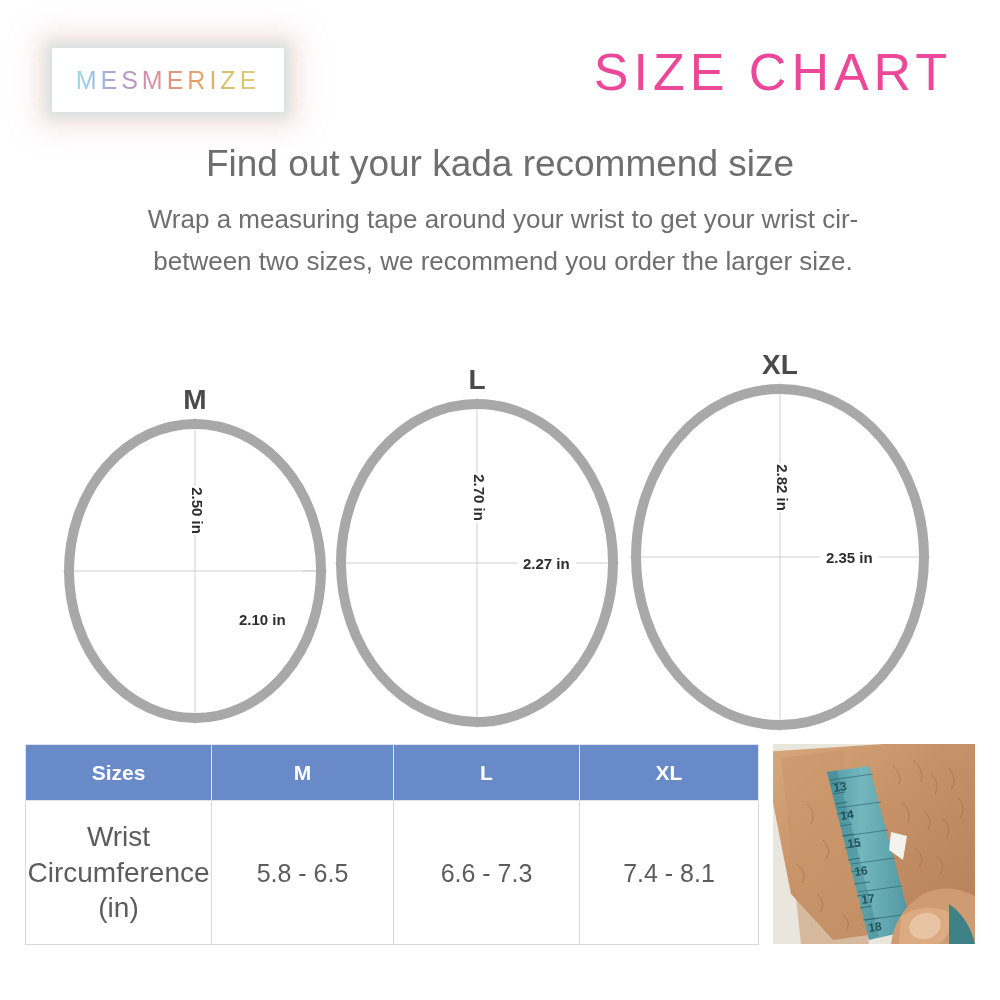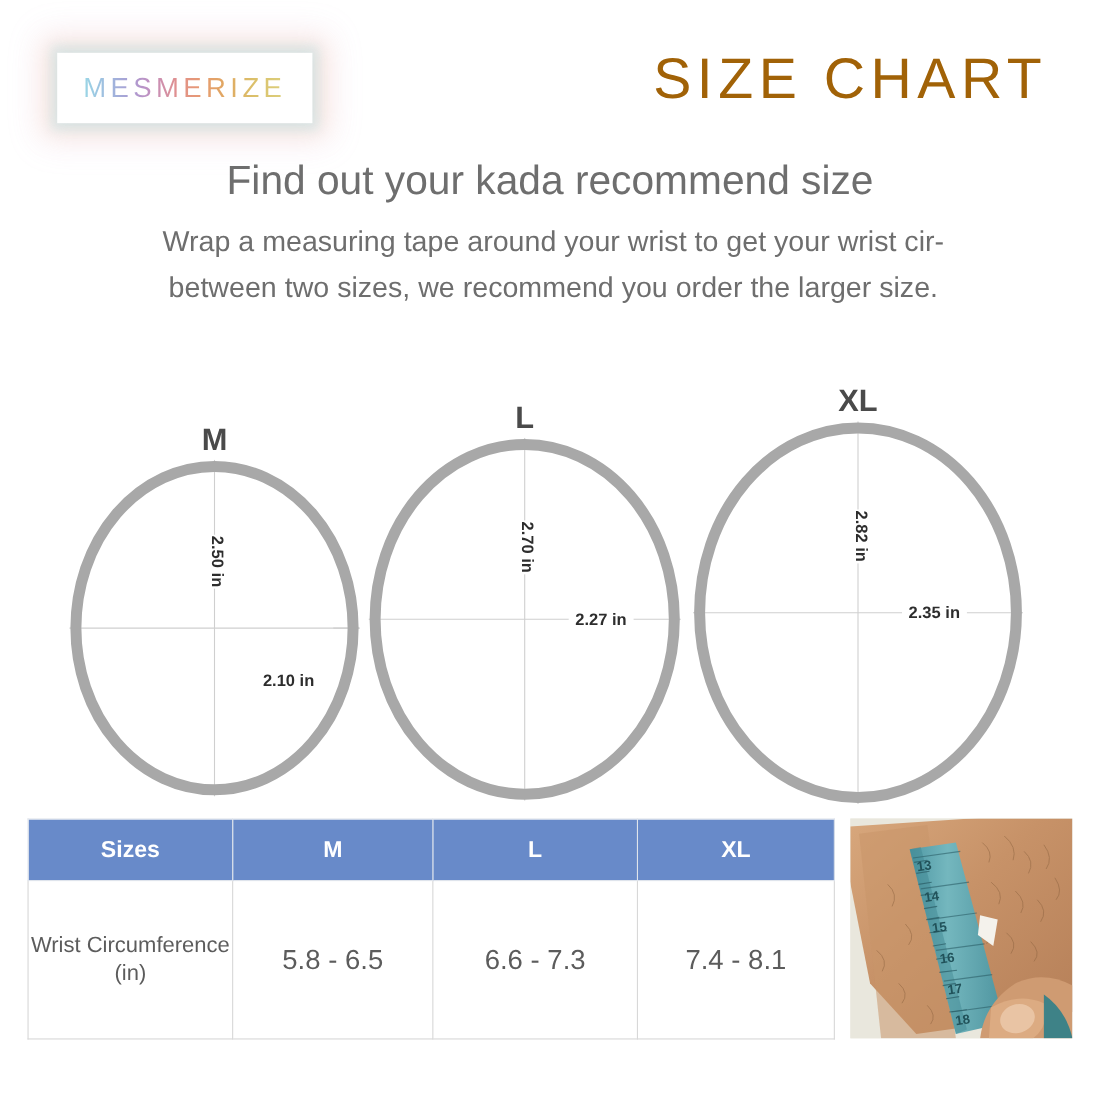--- a/index.html
+++ b/index.html
@@ -48,21 +48,21 @@
     color: transparent;
     -webkit-text-fill-color: transparent;
   }
 
   
   #page-title {
     position: absolute; right: 48px; top: 42px;
     font-size: 52px;
     font-weight: 300;
     letter-spacing: 5px;
-    color: #a16207;
+    color: #ec4899;
     white-space: nowrap;
   }
 
   
   #headline {
     position: absolute; left: 0; top: 143px; width: 1000px;
     text-align: center;
     font-size: 37px;
     font-weight: 400;
     color: #6e6e6e;
@@ -131,21 +131,21 @@
   #size-table td {
     background: #ffffff;
     color: #5c5c5c;
     font-size: 25px;
     height: 144px;
     border: 1px solid #d8d8d8;
     text-align: center;
     vertical-align: middle;
     line-height: 1.28;
   }
-  #size-table td.label-cell { font-size: 20px; }
+  #size-table td.label-cell { font-size: 28px; }
   #size-table col.c1 { width: 186px; }
   #size-table col.c2 { width: 182px; }
   #size-table col.c3 { width: 186px; }
   #size-table col.c4 { width: 179px; }
 
   
   #wrist-photo {
     position: absolute;
     left: 773px; top: 744px;
     width: 202px; height: 200px;

